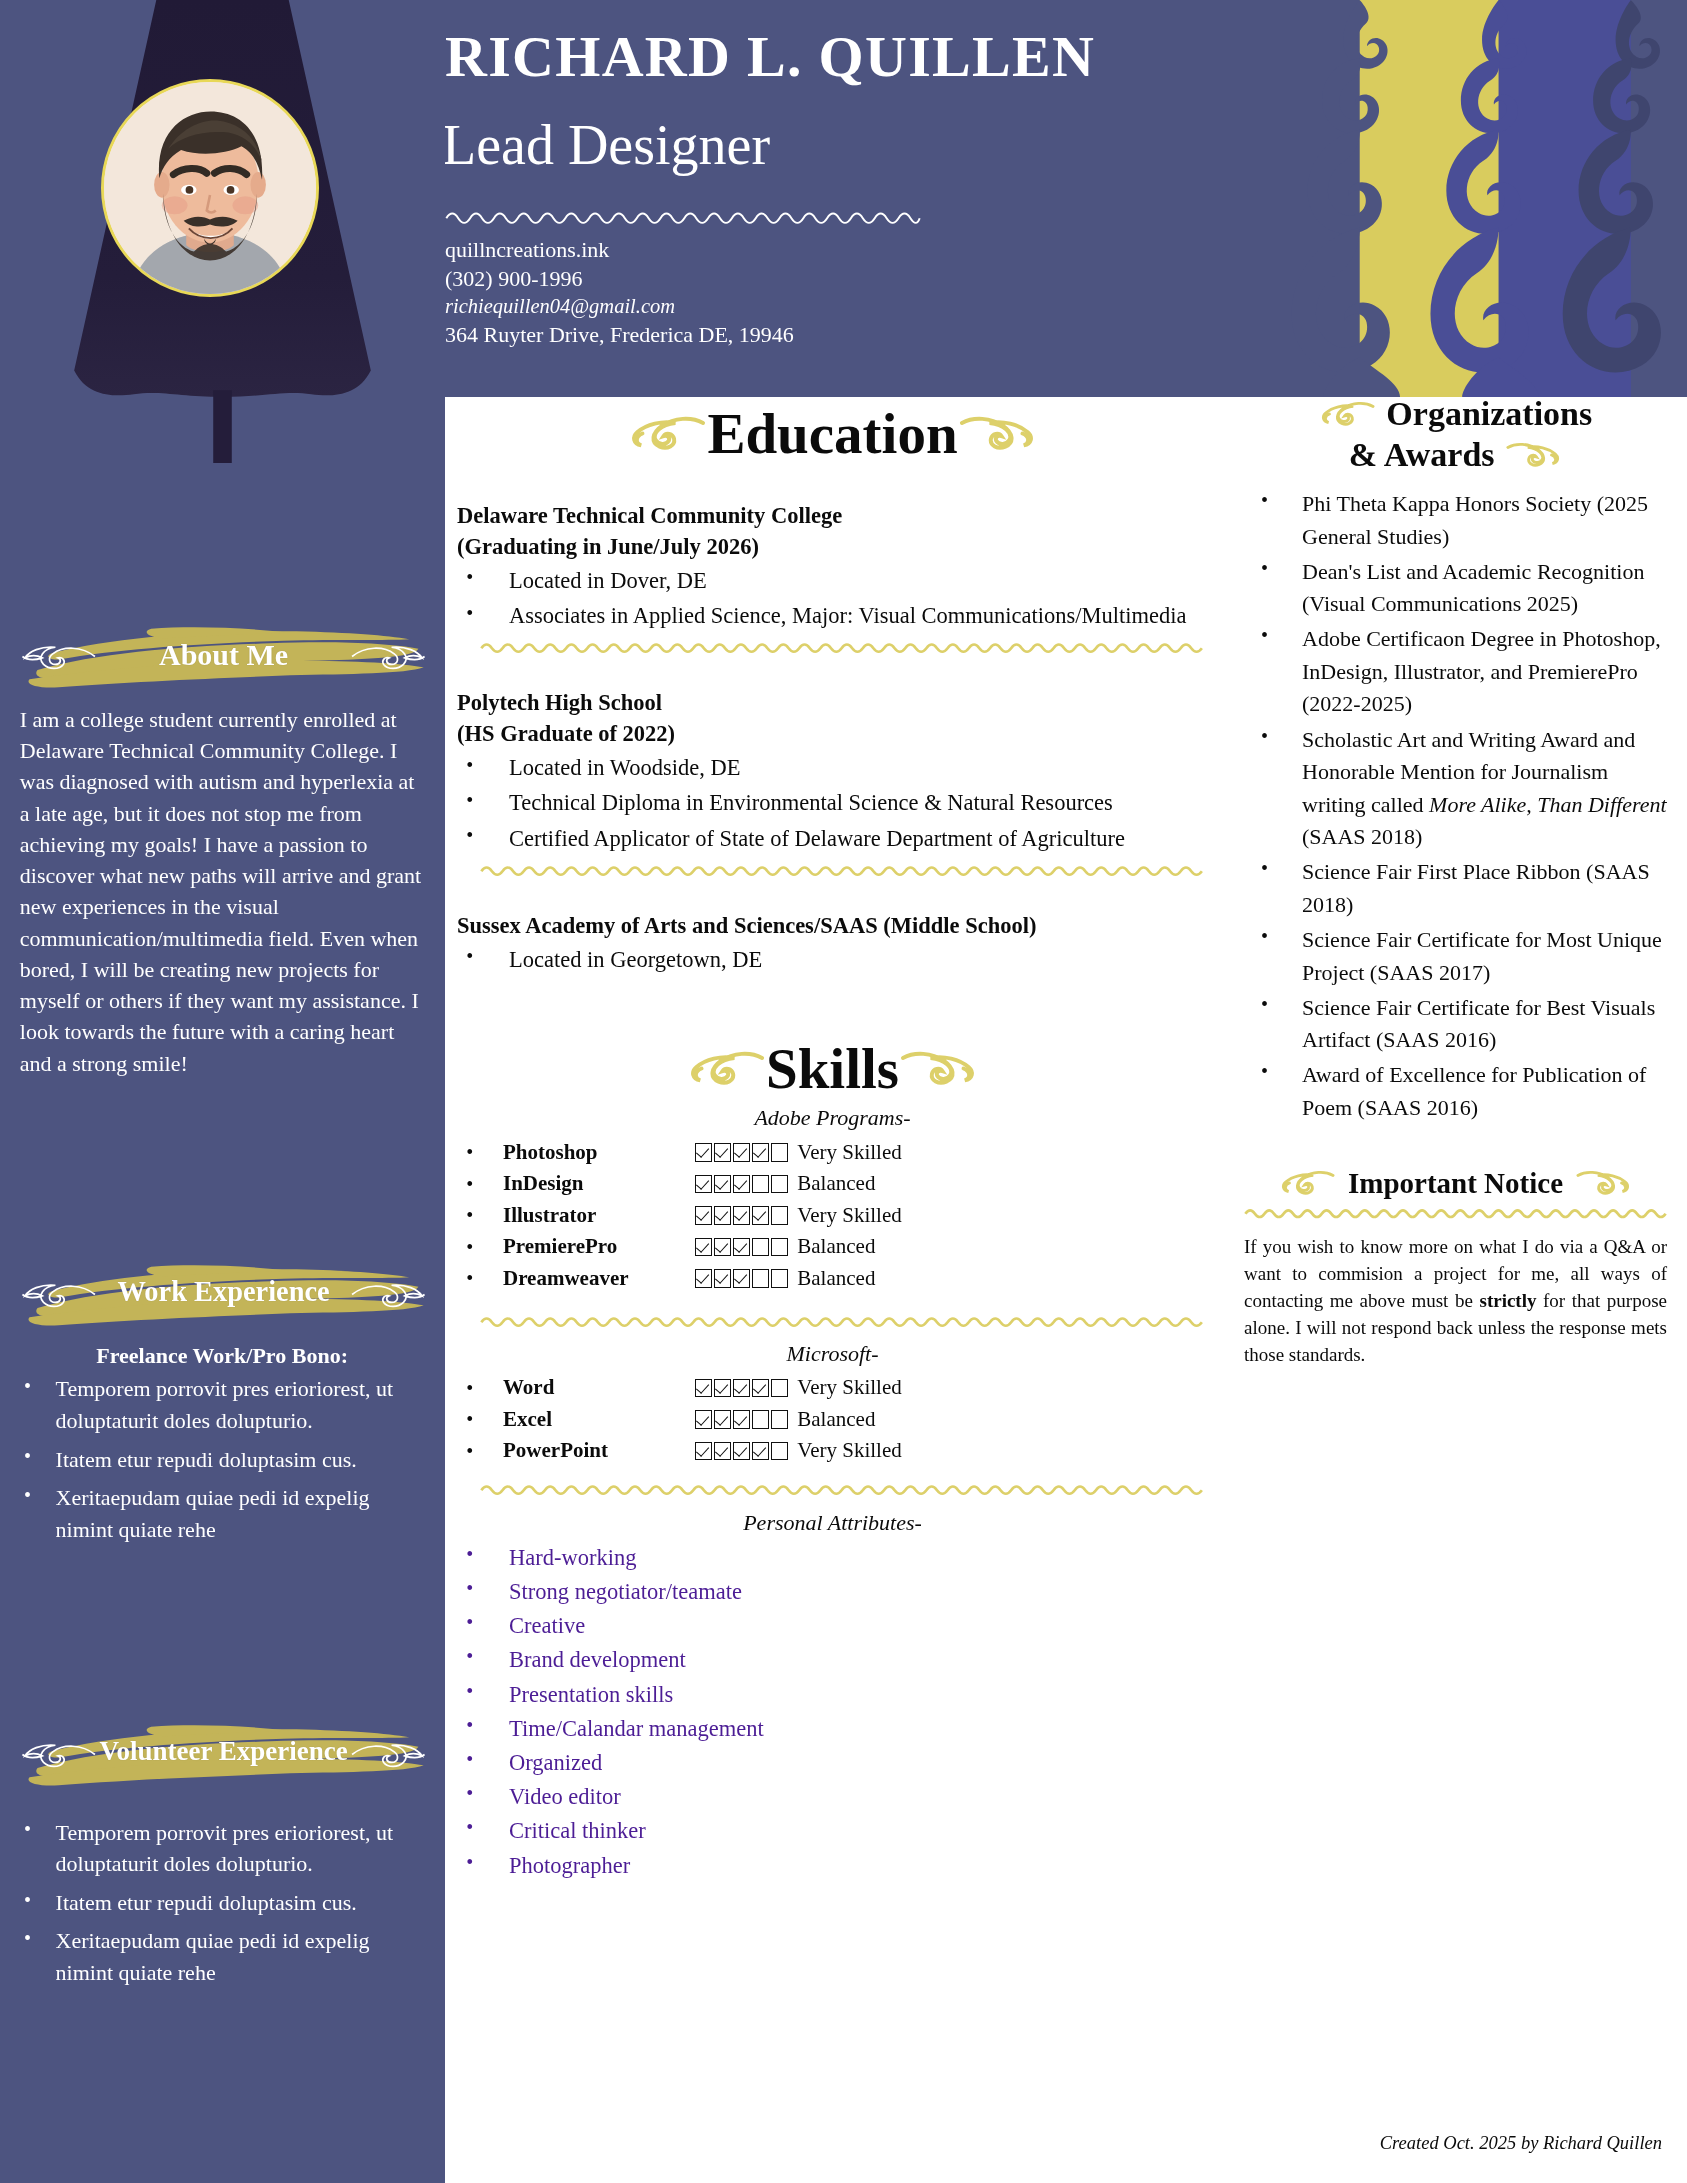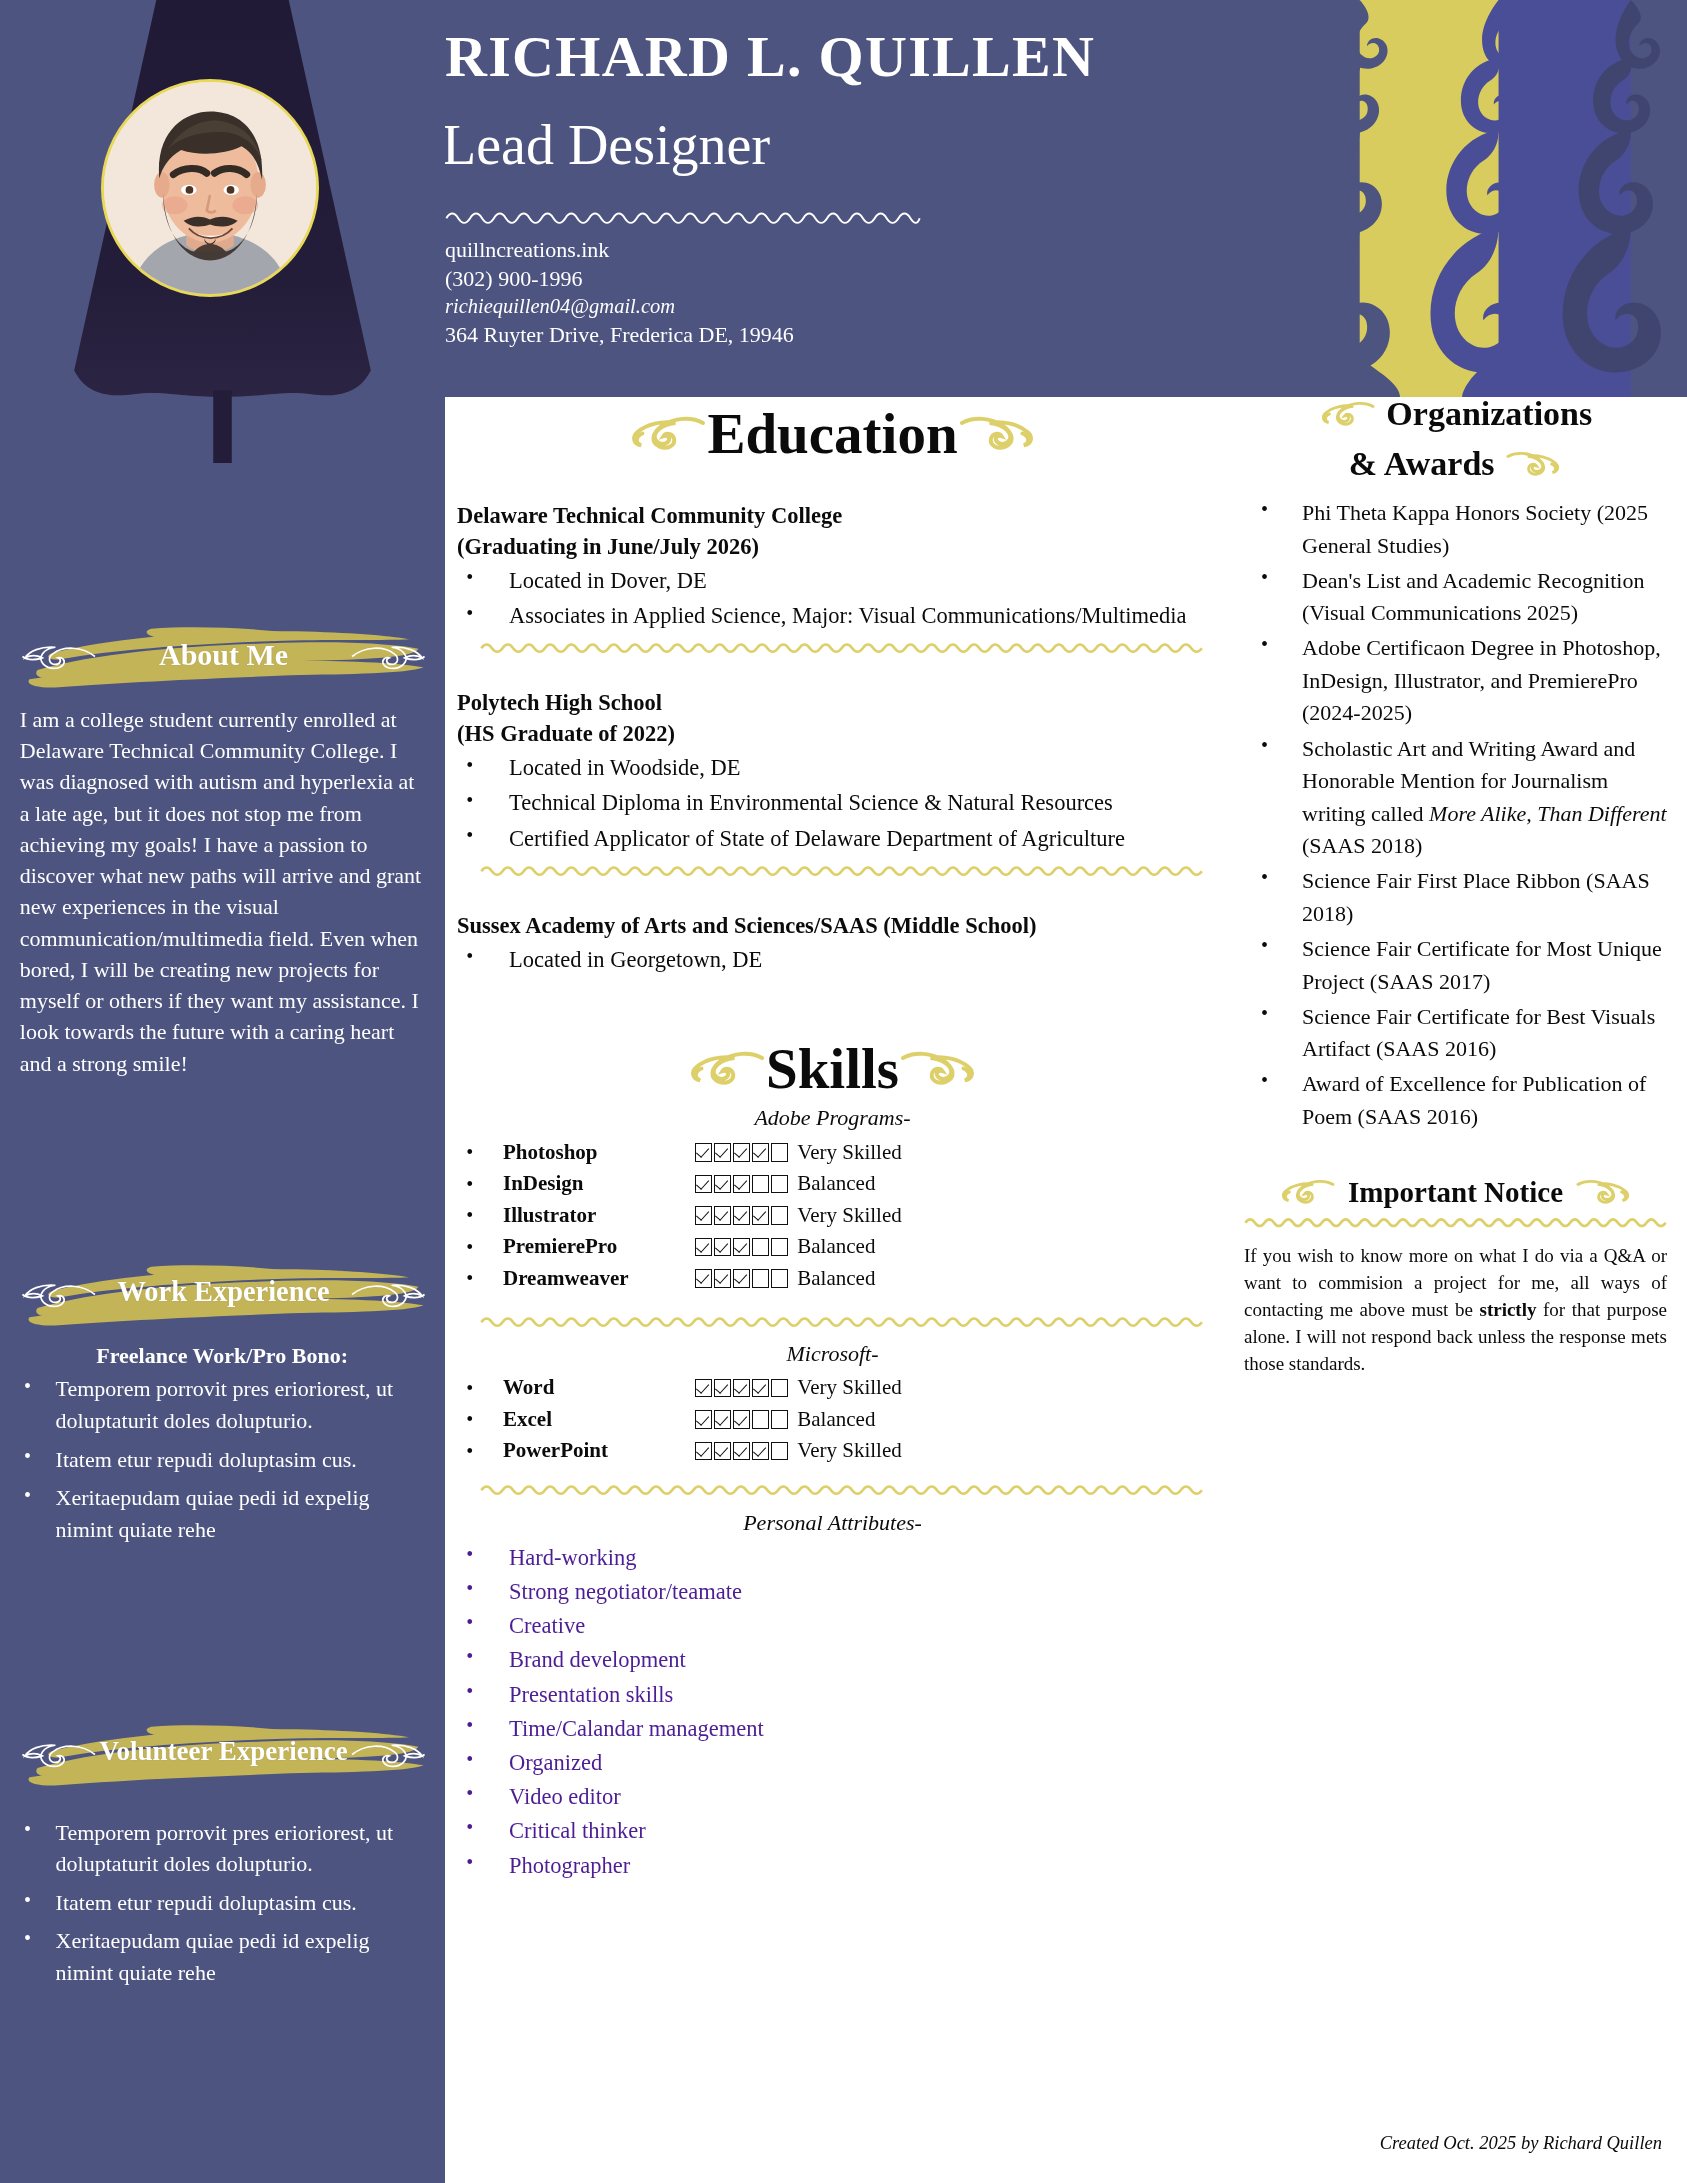--- a/index.html
+++ b/index.html
@@ -733,32 +733,32 @@
 
   <div class="right-col">
 
     <div class="r-title-wrap">
       <div class="r-line1">
         <svg class="swirl sm" viewBox="0 0 120 56">
           <path d="M114,12 C96,2 70,4 52,16 C36,27 34,42 48,48 C60,53 72,46 70,36 C68,28 58,26 54,32 C60,30 64,34 62,39 C58,46 46,45 42,38 C36,28 50,14 72,12 C52,8 28,14 14,26 C6,33 8,44 20,46 C10,42 12,32 22,28" fill="none" stroke="#ddd06a" stroke-width="6" stroke-linecap="round"></path>
         </svg>
         <div class="sect-title med">Organizations</div>
       </div>
-      <div class="r-line2" style="margin-top:16px;">
+      <div class="r-line2" style="margin-top:7px;">
         <div class="sect-title med">&amp; Awards</div>
         <svg class="swirl sm" viewBox="0 0 120 56">
           <path d="M6,12 C24,2 50,4 68,16 C84,27 86,42 72,48 C60,53 48,46 50,36 C52,28 62,26 66,32 C60,30 56,34 58,39 C62,46 74,45 78,38 C84,28 70,14 48,12 C68,8 92,14 106,26 C114,33 112,44 100,46 C110,42 108,32 98,28" fill="none" stroke="#ddd06a" stroke-width="6" stroke-linecap="round"></path>
         </svg>
       </div>
     </div>
 
     <ul class="awards-list">
       <li>Phi Theta Kappa Honors Society (2025 General Studies)</li>
       <li>Dean's List and Academic Recognition (Visual Communications 2025)</li>
-      <li>Adobe Certificaon Degree in Photoshop, InDesign, Illustrator, and PremierePro (2024-2025)</li>
+      <li>Adobe Certificaon Degree in Photoshop, InDesign, Illustrator, and PremierePro (2022-2025)</li>
       <li><span>Scholastic Art and Writing Award and Honorable Mention for Journalism writing called </span><i>More Alike, Than Different</i><span>  (SAAS 2018)</span></li>
       <li>Science Fair First Place Ribbon (SAAS 2018)</li>
       <li>Science Fair Certificate for Most Unique Project (SAAS 2017)</li>
       <li>Science Fair Certificate for Best Visuals Artifact (SAAS 2016)</li>
       <li>Award of Excellence for Publication of Poem (SAAS 2016)</li>
     </ul>
 
     <div style="margin-top:44px;">
       <div class="sect-title-row" style="gap:12px;">
         <svg class="swirl sm" viewBox="0 0 120 56">

